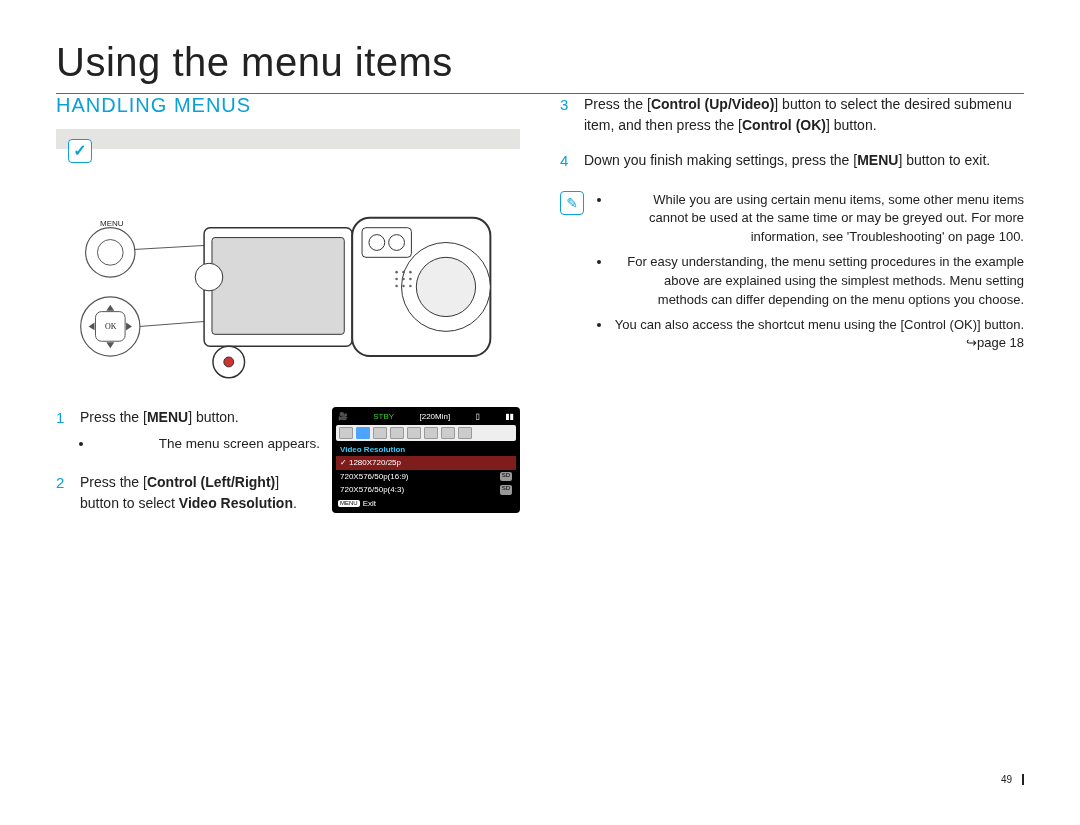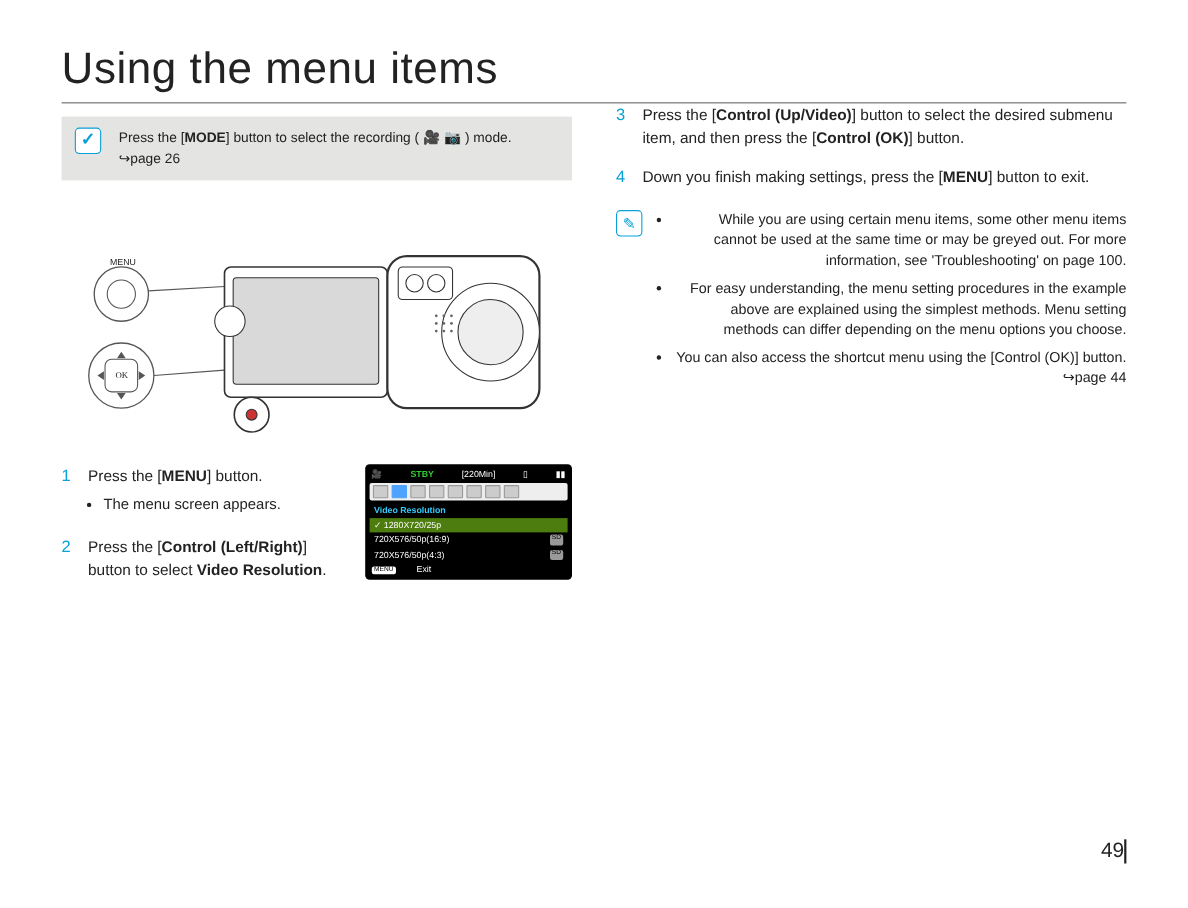--- a/index.html
+++ b/index.html
@@ -65,82 +65,77 @@
   .cam-label {
     position: absolute;
     font-size: 8px;
     font-family: Arial, sans-serif;
   }
   .steps { font-size: 14px; line-height: 1.5; }
   .step { display: flex; gap: 10px; margin-bottom: 14px; }
   .step-num { color: #0aa0d8; font-weight: 400; font-size: 15px; min-width: 14px; }
   .step-body { flex: 1; }
   .substep { margin: 6px 0 0 0; padding-left: 14px; font-size: 13.5px; }
-  .substep li { margin-bottom: 4px; }
+  .substep li { margin-bottom: 4px; text-align: right; }
   .left-bottom-row { display: flex; gap: 12px; align-items: flex-start; }
   .left-steps { flex: 1; }
   .lcd {
     width: 180px;
     font-size: 8px;
     background: #000;
     border-radius: 4px;
     padding: 4px;
     color: #fff;
     line-height: 1.2;
     flex-shrink: 0;
   }
   .lcd-top { display:flex; justify-content: space-between; align-items: center; padding: 1px 2px;}
-  .lcd-stby { color: #3c3; font-weight: bold; }
+  .lcd-stby { color: #3c3; font-weight: normal; }
   .lcd-iconrow { background:#eee; color:#444; display:flex; gap:3px; padding:2px 3px; border-radius:2px; margin:2px 0;}
   .lcd-iconrow span{ width:12px;height:10px; background:#ccc; border:1px solid #999; border-radius:1px;}
   .lcd-iconrow span.active{ background:#4ea3ff; border-color:#4ea3ff;}
   .lcd-header { color:#3cf; padding:2px 4px; font-weight:bold;}
   .lcd-row { display:flex; justify-content:space-between; padding:2px 4px;}
-  .lcd-row.selected { background:#4d7c0f;text-align:center;}
+  .lcd-row.selected { background:#7f1d1d;text-align:center;}
   .lcd-row .sd{ background:#999; color:#000; font-size:6px; padding:0 2px; border-radius:2px;}
-  .lcd-exit { display:flex; align-items:center; gap:19px; padding:2px 2px 0;}
+  .lcd-exit { display:flex; align-items:center; gap:3px; padding:2px 2px 0;}
   .lcd-exit .btn{ background:#fff; color:#000; font-size:6px; padding:0 2px; border-radius:2px;}
   .note-row { display:flex; gap:12px; align-items:flex-start; }
   .note-icon {
     width: 22px; height: 22px; flex-shrink:0;
     border: 1px solid #0aa0d8; border-radius: 4px;
     display:flex; align-items:center; justify-content:center;
     color:#0aa0d8; font-size:14px;
   }
   .notes { flex:1; }
   .notes ul { margin:0; padding-left:16px; font-size:13px; line-height:1.45;text-align:right;}
   .notes li { margin-bottom:6px; }
   .page-num {
     position: absolute;
     right: 56px;
     bottom: 40px;
-    font-size: 19px;
+    font-size: 10px;
     border-right: 2px solid #222;
+    padding-right: 10px;
   }
 </style>
 </head>
 <body>
 
 <div class="page">
 
   <div class="title">Using the menu items</div>
 
   <div class="columns">
 
     <div class="col">
+      <div class="section-head">HANDLING MENUS</div>
 
       <div class="greybox">
         <div class="check">✓</div>
-        <div>
-          <span>Press the [</span><b>MODE</b><span>] button to select the recording (</span>
-          <span>🎥</span>
-          <span>📷</span>
-          <span>) mode.</span><br>
-          <span>↪page 26</span>
-        </div>
       </div>
 
       <div class="camera-figure">
         <svg viewBox="0 0 470 230" width="100%" height="100%">
 
           <circle cx="55" cy="85" r="25" fill="#fff" stroke="#555" stroke-width="1.2"></circle>
           <circle cx="55" cy="85" r="13" fill="#fff" stroke="#555"></circle>
           <line x1="80" y1="82" x2="150" y2="78" stroke="#555"></line>
 
           <circle cx="55" cy="160" r="30" fill="#fff" stroke="#555" stroke-width="1.2"></circle>
@@ -252,21 +247,21 @@
           </div>
         </div>
       </div>
 
       <div class="note-row" style="margin-top:18px;">
         <div class="note-icon">✎</div>
         <div class="notes">
           <ul>
             <li>While you are using certain menu items, some other menu items cannot be used at the same time or may be greyed out. For more information, see 'Troubleshooting' on page 100.</li>
             <li>For easy understanding, the menu setting procedures in the example above are explained using the simplest methods. Menu setting methods can differ depending on the menu options you choose.</li>
-            <li>You can also access the shortcut menu using the [Control (OK)] button. ↪page 44</li>
+            <li>You can also access the shortcut menu using the [Control (OK)] button. ↪page 18</li>
           </ul>
         </div>
       </div>
     </div>
 
   </div>
 
   <div class="page-num">49</div>
 </div>
 

